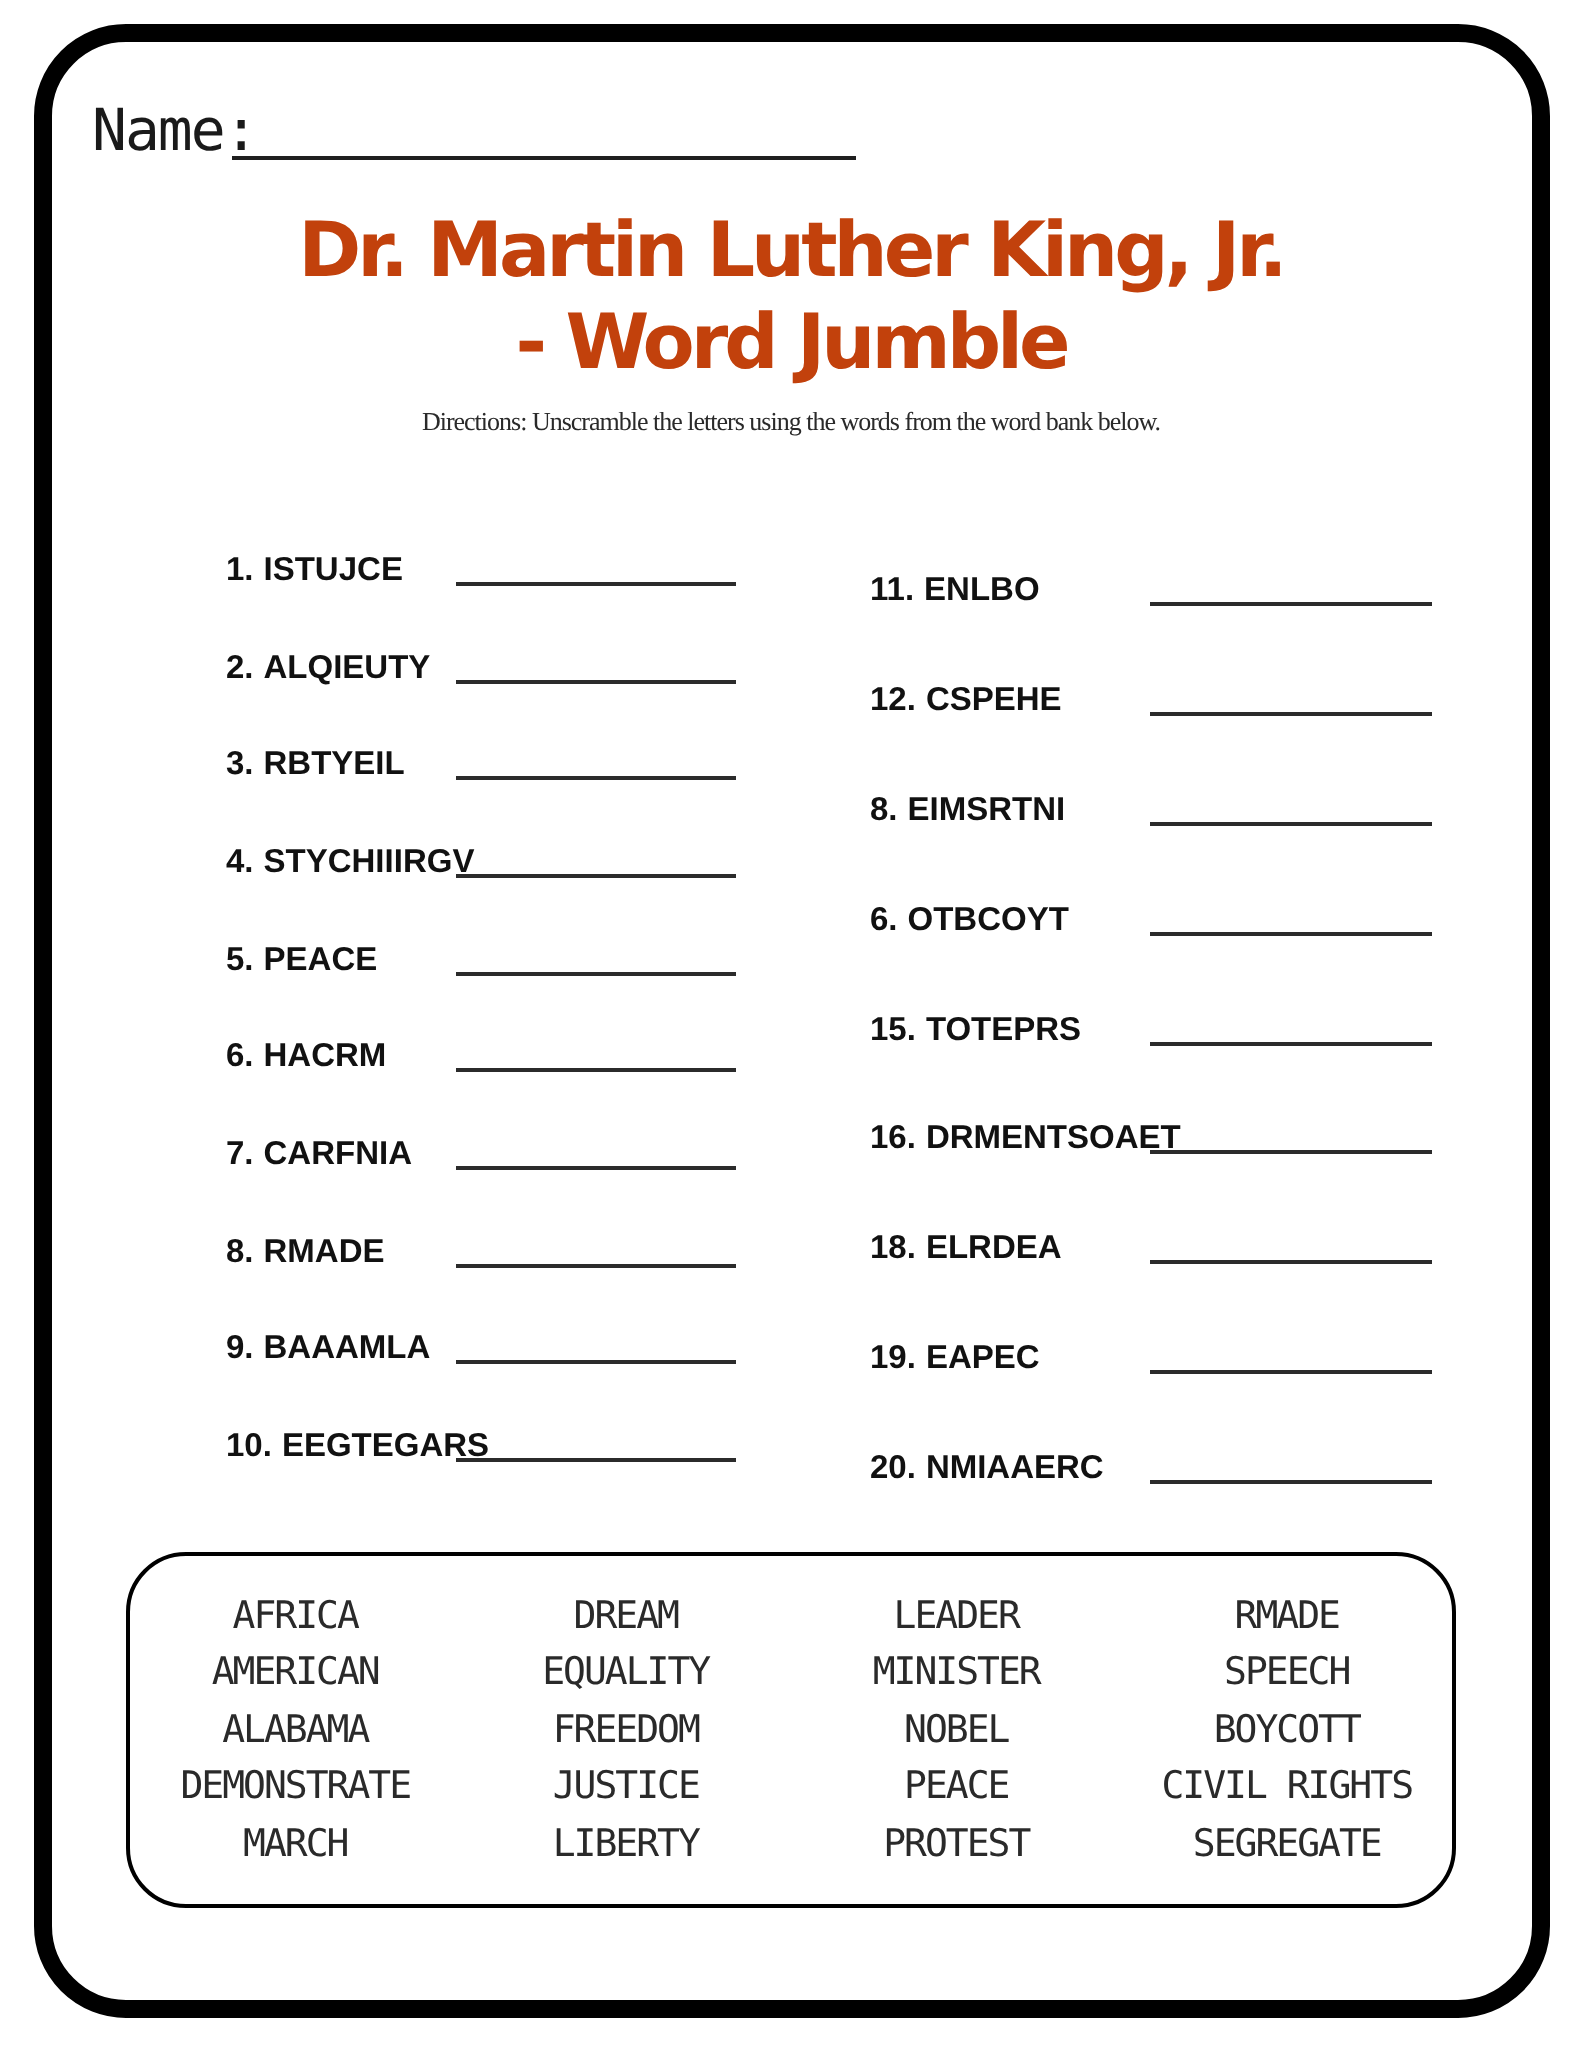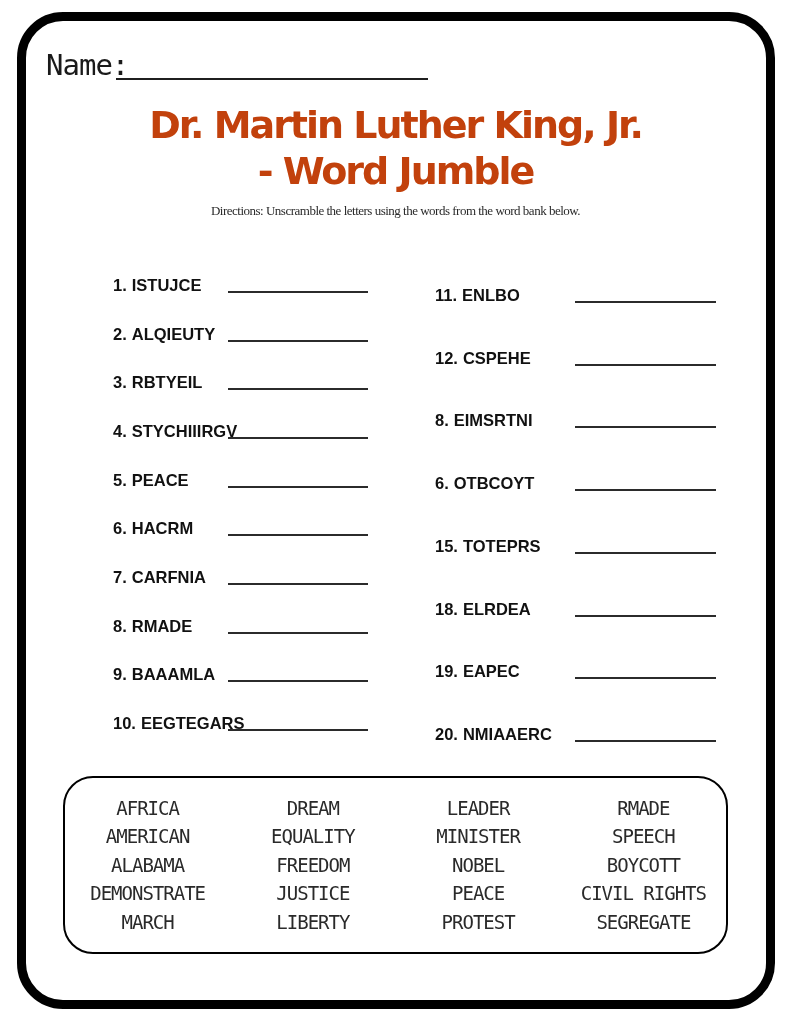--- a/index.html
+++ b/index.html
@@ -163,20 +163,24 @@
     </div>
     <div class="jrow">
       <span class="jlabel"><span class="jnum">6.</span><span>OTBCOYT</span></span>
       <span class="jblank"></span>
     </div>
     <div class="jrow">
       <span class="jlabel"><span class="jnum">15.</span><span>TOTEPRS</span></span>
       <span class="jblank"></span>
     </div>
     <div class="jrow">
+      <span class="jlabel"><span class="jnum">16.</span><span>DRMENTSOAET</span></span>
+      <span class="jblank"></span>
+    </div>
+    <div class="jrow">
       <span class="jlabel"><span class="jnum">18.</span><span>ELRDEA</span></span>
       <span class="jblank"></span>
     </div>
     <div class="jrow">
       <span class="jlabel"><span class="jnum">19.</span><span>EAPEC</span></span>
       <span class="jblank"></span>
     </div>
     <div class="jrow">
       <span class="jlabel"><span class="jnum">20.</span><span>NMIAAERC</span></span>
       <span class="jblank"></span>

